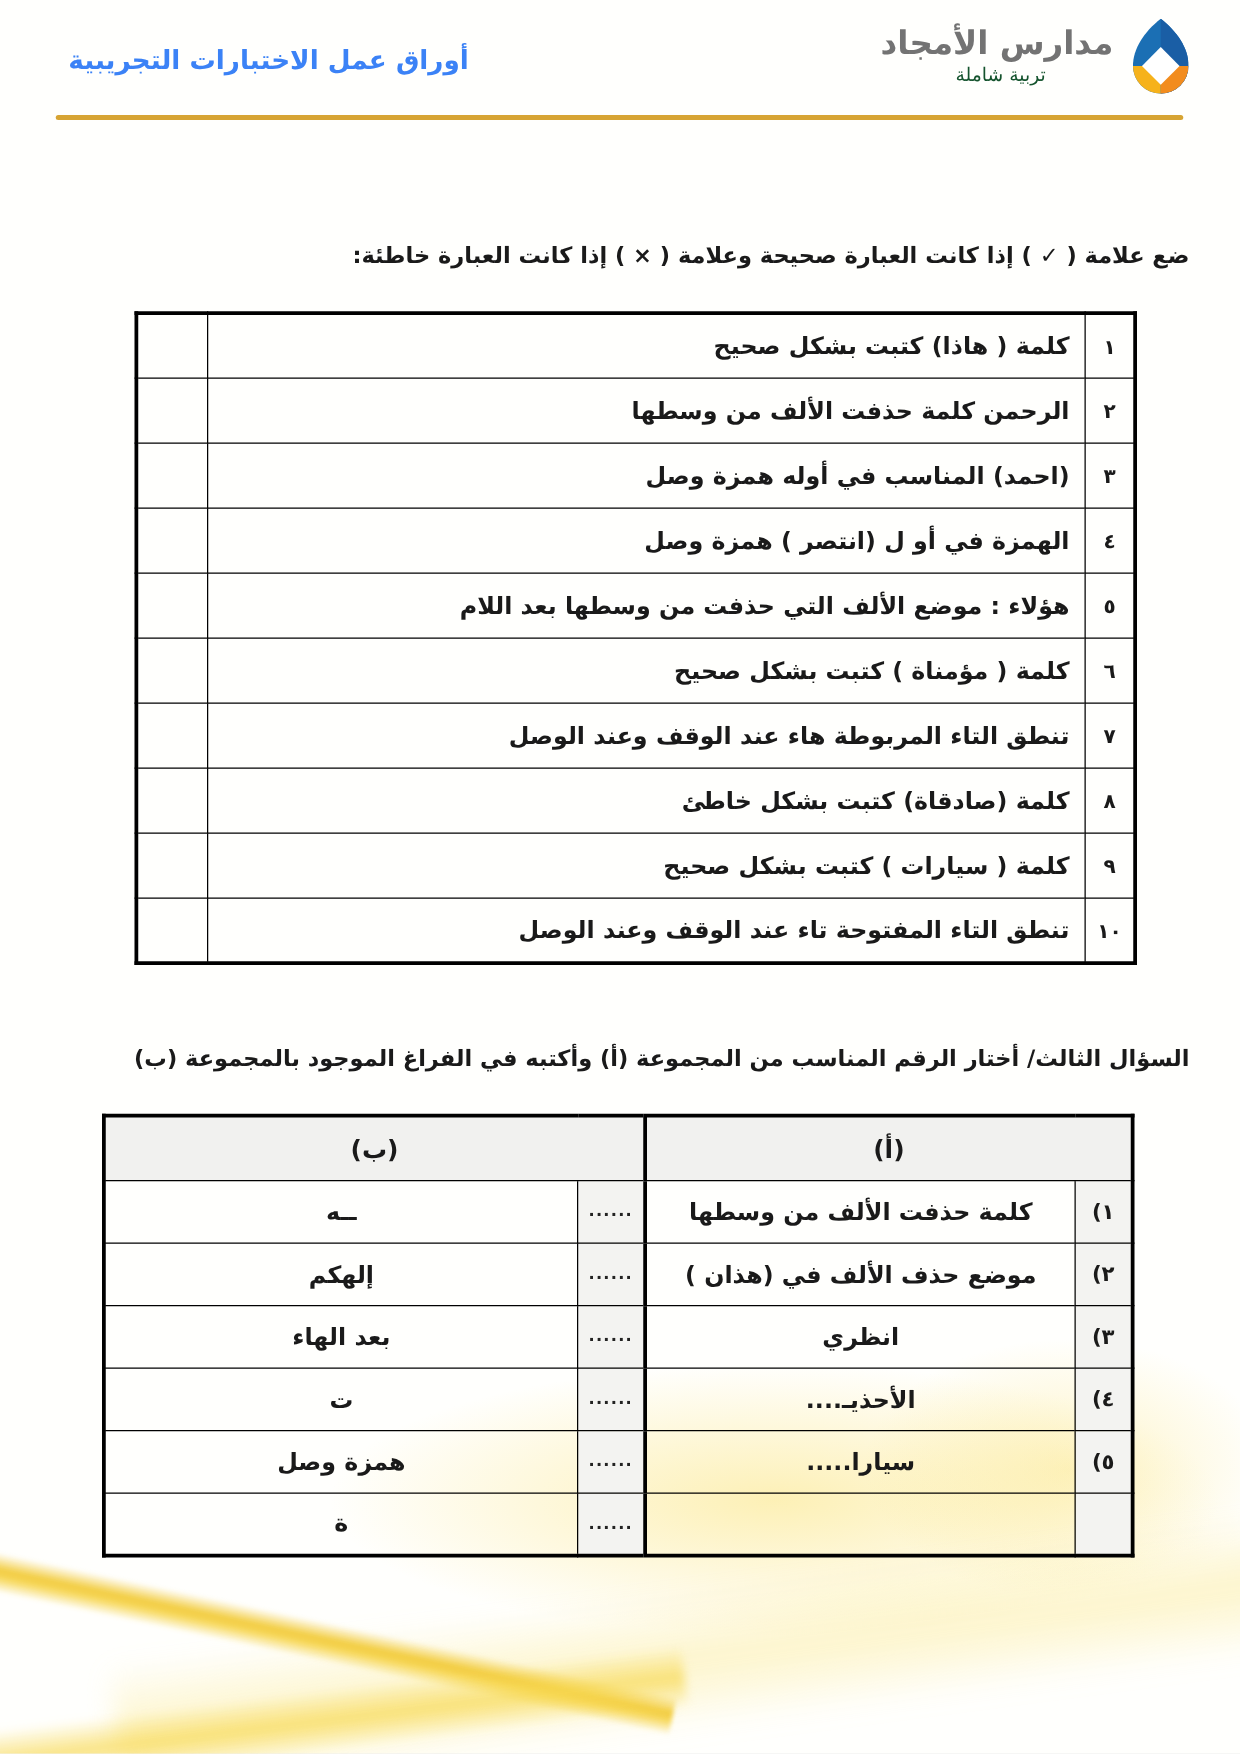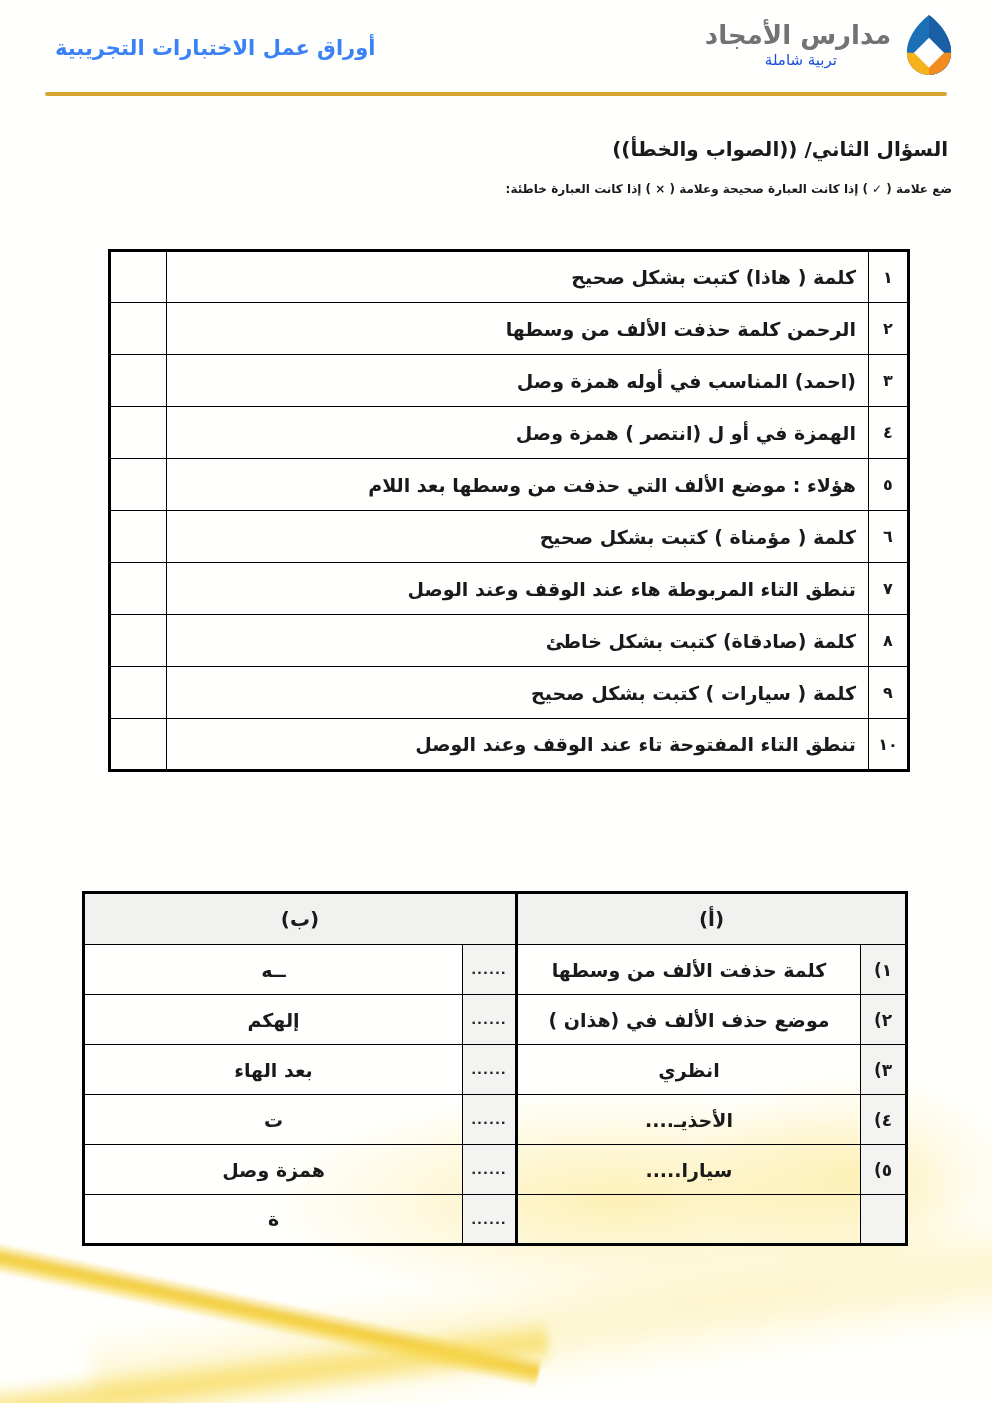--- a/index.html
+++ b/index.html
@@ -21,34 +21,34 @@
     font-size:21px; font-weight:bold; color:#3b82f6;
     direction:rtl;
   }
   .logo {
     position:absolute; right:34px; top:14px;
     display:flex; flex-direction:row; align-items:center; gap:9px;
     direction:rtl;
   }
   .logo-txt { text-align:right; }
   .logo-name { font-size:26px; font-weight:bold; color:#737373; line-height:1.15; }
-  .logo-tag  { font-size:15px; color:#1d4ed8; padding-left:6px; text-align:center; }
+  .logo-tag  { font-size:15px; color:#14532d; padding-left:6px; text-align:center; }
   .hdr-line {
     position:absolute; left:45px; top:92px; width:902px; height:4px;
     border-radius:2px;
   }
 
   
   .q2-heading {
     position:absolute; right:44px; top:137px;
     font-size:20px; font-weight:bold; direction:rtl;
   }
   .q2-instr {
-    position:absolute; right:40px; top:182px;
-    font-size:12px; font-weight:bold; direction:rtl;
+    position:absolute; right:40px; top:194px;
+    font-size:18px; font-weight:bold; direction:rtl;
   }
   .q3-heading {
     position:absolute; right:40px; top:837px;
     font-size:18px; font-weight:bold; direction:rtl;
   }
 
   
   table { border-collapse:collapse; direction:rtl; }
   .t1 {
     position:absolute; left:108px; top:249px; width:802px;
@@ -135,21 +135,20 @@
       </g>
     </svg>
     <div class="logo-txt">
       <div class="logo-name">مدارس الأمجاد</div>
       <div class="logo-tag">تربية شاملة</div>
     </div>
   </div>
 
   <div class="hdr-line" style="background:#d7a433;"></div>
 
-  <div class="q2-heading">السؤال الثاني/ ((الصواب والخطأ))</div>
   <div class="q2-instr">ضع علامة ( ✓ ) إذا كانت العبارة صحيحة وعلامة ( × ) إذا كانت العبارة خاطئة:</div>
 
   <table class="t1">
     <tbody>
       <tr>
         <td class="num">١</td>
         <td class="stmt">كلمة ( هاذا) كتبت بشكل صحيح</td>
         <td class="ans"></td>
       </tr>
       <tr>
@@ -193,20 +192,21 @@
         <td class="ans"></td>
       </tr>
       <tr>
         <td class="num">١٠</td>
         <td class="stmt">تنطق التاء المفتوحة تاء عند الوقف وعند الوصل</td>
         <td class="ans"></td>
       </tr>
     </tbody>
   </table>
 
+  <div class="q3-heading">السؤال الثالث/ أختار الرقم المناسب من المجموعة (أ) وأكتبه في الفراغ الموجود بالمجموعة (ب)</div>
 
   <table class="t2">
     <thead>
       <tr>
         <th colspan="2" class="th-a">(أ)</th>
         <th colspan="2">(ب)</th>
       </tr>
     </thead>
     <tbody>
       <tr>

